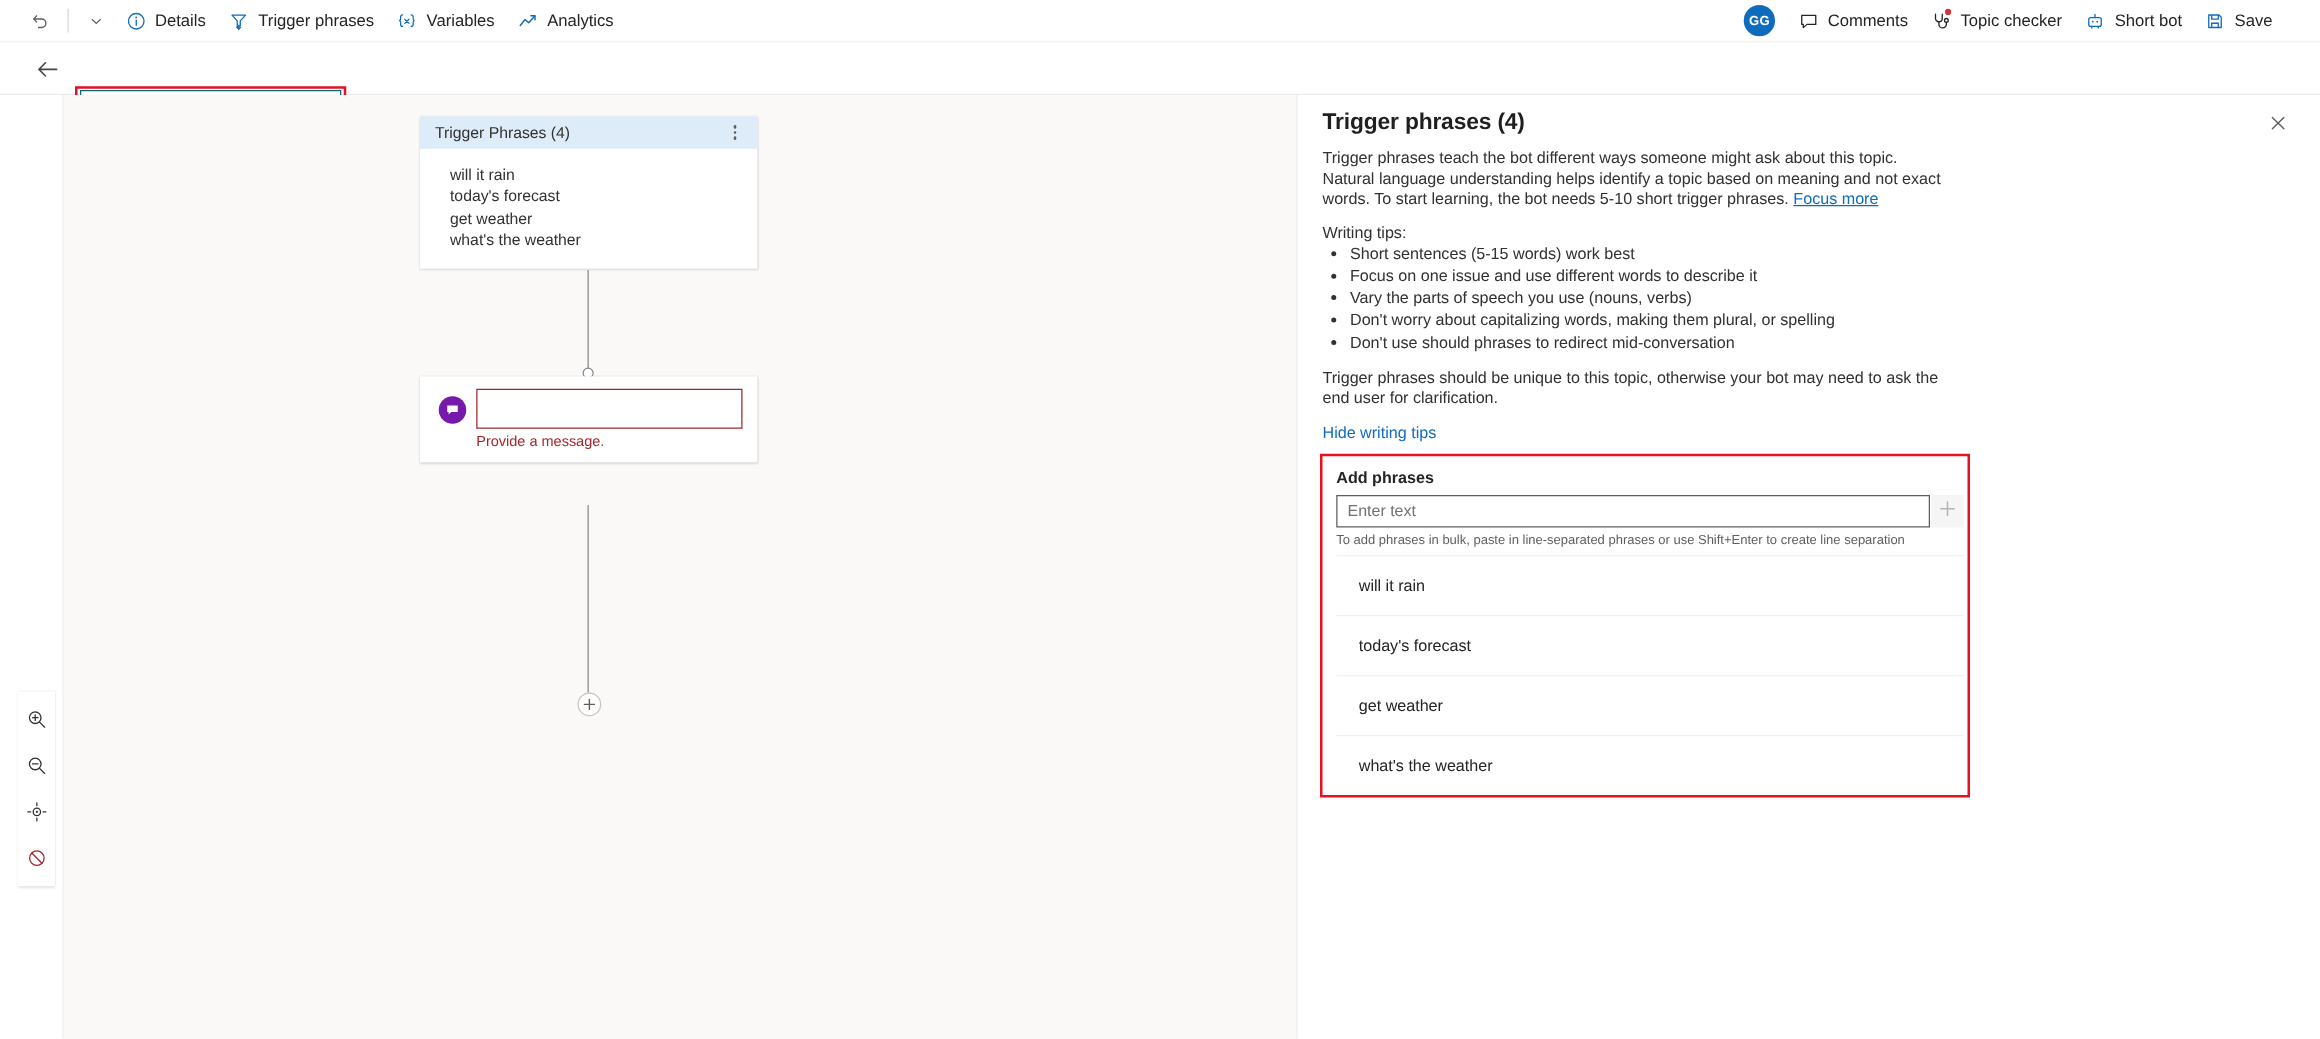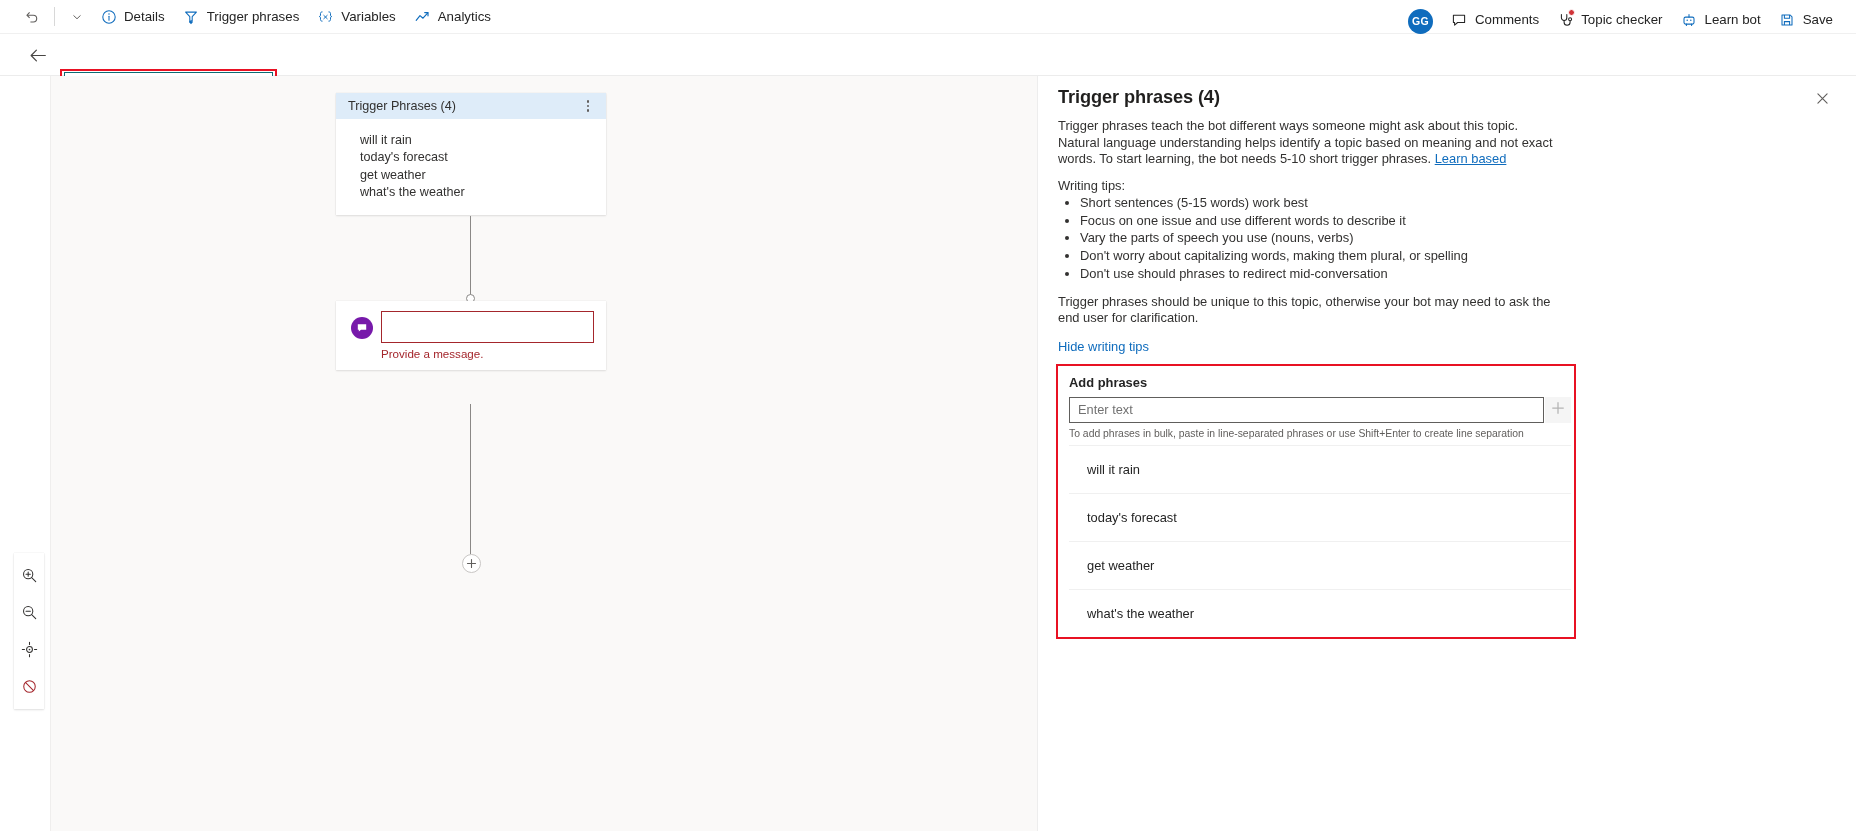--- a/index.html
+++ b/index.html
@@ -14,21 +14,21 @@
 
   
   .topbar {
     position: absolute; left: 0; top: 0;
     width: 1856px; height: 34px;
     background: #ffffff;
     display: flex; align-items: center;
     border-bottom: 1px solid #f0f0f0;
   }
   .tb-left { display: flex; align-items: center; height: 34px; padding-left: 16px; }
-  .tb-right { margin-left: auto; display: flex; align-items: flex-end; height: 34px; padding-right: 14px; }
+  .tb-right { margin-left: auto; display: flex; align-items: center; height: 34px; padding-right: 29px; }
   .tb-btn {
     display: flex; align-items: center; gap: 7px;
     height: 28px; padding: 0 9px;
     font-size: 13.3px; color: #242424; white-space: nowrap;
     cursor: pointer; border-radius: 3px;
   }
   .tb-icon { display: inline-flex; align-items: center; justify-content: center; width: 17px; height: 17px; color: #0f6cbd; flex: none; }
   .tb-icon svg { display: block; }
   .tb-sep { width: 1px; height: 19px; background: #d8d8d8; margin: 0 7px; }
   .undo-btn { padding: 0 7px; }
@@ -328,21 +328,21 @@
 
     <div class="tb-btn">
       <span class="tb-icon">
         <svg width="16" height="16" viewBox="0 0 16 16" fill="none" stroke="currentColor" stroke-width="1.05">
           <rect x="3" y="5.1" width="10" height="7" rx="1.6"></rect>
           <path d="M8 2.5v2.6M5.4 12.1v1.3M10.6 12.1v1.3" stroke-linecap="round"></path>
           <circle cx="6.2" cy="8.3" r=".75" fill="currentColor" stroke="none"></circle>
           <circle cx="9.8" cy="8.3" r=".75" fill="currentColor" stroke="none"></circle>
         </svg>
       </span>
-      <span>Learn bot</span>
+      <span>Short bot</span>
     </div>
 
     <div class="tb-btn">
       <span class="tb-icon">
         <svg width="16" height="16" viewBox="0 0 16 16" fill="none" stroke="currentColor" stroke-width="1.05">
           <path d="M3 3h8.2L13 4.8V13H3z" stroke-linejoin="round"></path>
           <path d="M5.4 3v3.3h5.2V3M5.4 13V9.6h5.2V13"></path>
         </svg>
       </span>
       <span>Save</span>
@@ -439,21 +439,21 @@
   <div class="panel-title">Trigger phrases (4)</div>
   <div class="panel-close">
     <svg width="15" height="15" viewBox="0 0 16 16" fill="none" stroke="currentColor" stroke-width="1.2">
       <path d="M3.1 3.1 12.9 12.9M12.9 3.1 3.1 12.9" stroke-linecap="round"></path>
     </svg>
   </div>
 
   <div class="panel-scroll">
     <p class="p-para">
       <span>Trigger phrases teach the bot different ways someone might ask about this topic. Natural language understanding helps identify a topic based on meaning and not exact words. To start learning, the bot needs 5-10 short trigger phrases.</span>
-      <span class="p-link">Learn based</span>
+      <span class="p-link">Focus more</span>
     </p>
 
     <p class="p-label">Writing tips:</p>
     <ul class="p-list">
       <li>Short sentences (5-15 words) work best</li>
       <li>Focus on one issue and use different words to describe it</li>
       <li>Vary the parts of speech you use (nouns, verbs)</li>
       <li>Don't worry about capitalizing words, making them plural, or spelling</li>
       <li>Don't use should phrases to redirect mid-conversation</li>
     </ul>

